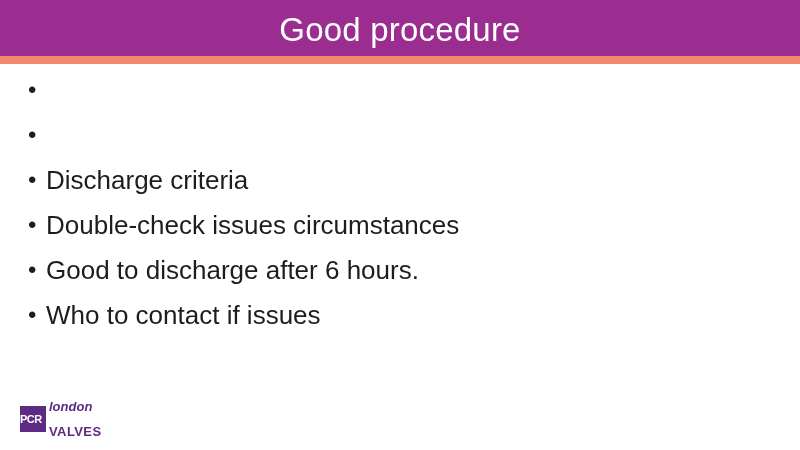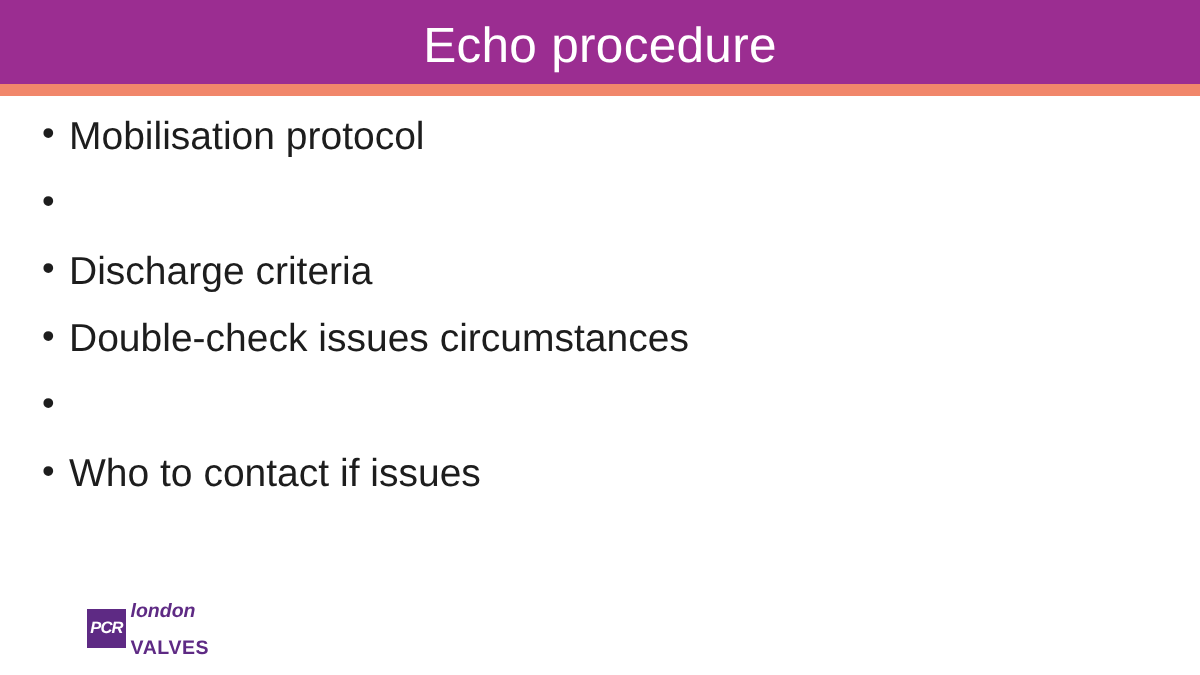--- a/index.html
+++ b/index.html
@@ -60,27 +60,25 @@
   }
   .logo {
     position: absolute;
     left: 20px; top: -8px;
     display: flex; align-items: center;
   }
   .logo-square {
     width: 26px; height: 26px;
     background: var(--logo-purple, #5E2A84);
     color: var(--logo-acronym-text, #ffffff);
-    display: flex; align-items: center; justify-content: center;
+    display: flex; align-items: center; 
     font-weight: 700;
-    font-style: italic;
     font-size: 11px;
     letter-spacing: -0.5px;
     flex-shrink: 0;
-    margin-left: 38px;
   }
   .logo-text {
     display: flex; flex-direction: column; justify-content: center;
     margin-left: 3px;
     color: var(--logo-purple, #5E2A84);
     line-height: 1;
   }
   .logo-london {
     font-style: italic;
     font-weight: 600;
@@ -98,44 +96,44 @@
     font-size: 12.5px;
     color: var(--website-text, #6F5694);
   }
 </style>
 </head>
 <body>
 
 <div class="slide">
 
   <header class="slide-header">
-    <h1 class="slide-title">Echo procedure</h1>
+    <h1 class="slide-title">Good procedure</h1>
   </header>
 
   <div class="accent-bar"></div>
 
   <main class="slide-body">
     <ul class="bullet-list">
       <li class="bullet-item">
         <span class="bullet-marker">•</span>
-        <span class="bullet-text">Mobilisation protocol</span>
       </li>
       <li class="bullet-item">
         <span class="bullet-marker">•</span>
       </li>
       <li class="bullet-item">
         <span class="bullet-marker">•</span>
         <span class="bullet-text">Discharge criteria</span>
       </li>
       <li class="bullet-item">
         <span class="bullet-marker">•</span>
         <span class="bullet-text">Double-check issues circumstances</span>
       </li>
       <li class="bullet-item">
         <span class="bullet-marker">•</span>
+        <span class="bullet-text">Good to discharge after 6 hours.</span>
       </li>
       <li class="bullet-item">
         <span class="bullet-marker">•</span>
         <span class="bullet-text">Who to contact if issues</span>
       </li>
     </ul>
   </main>
 
   <footer class="slide-footer">
     <div class="logo">

